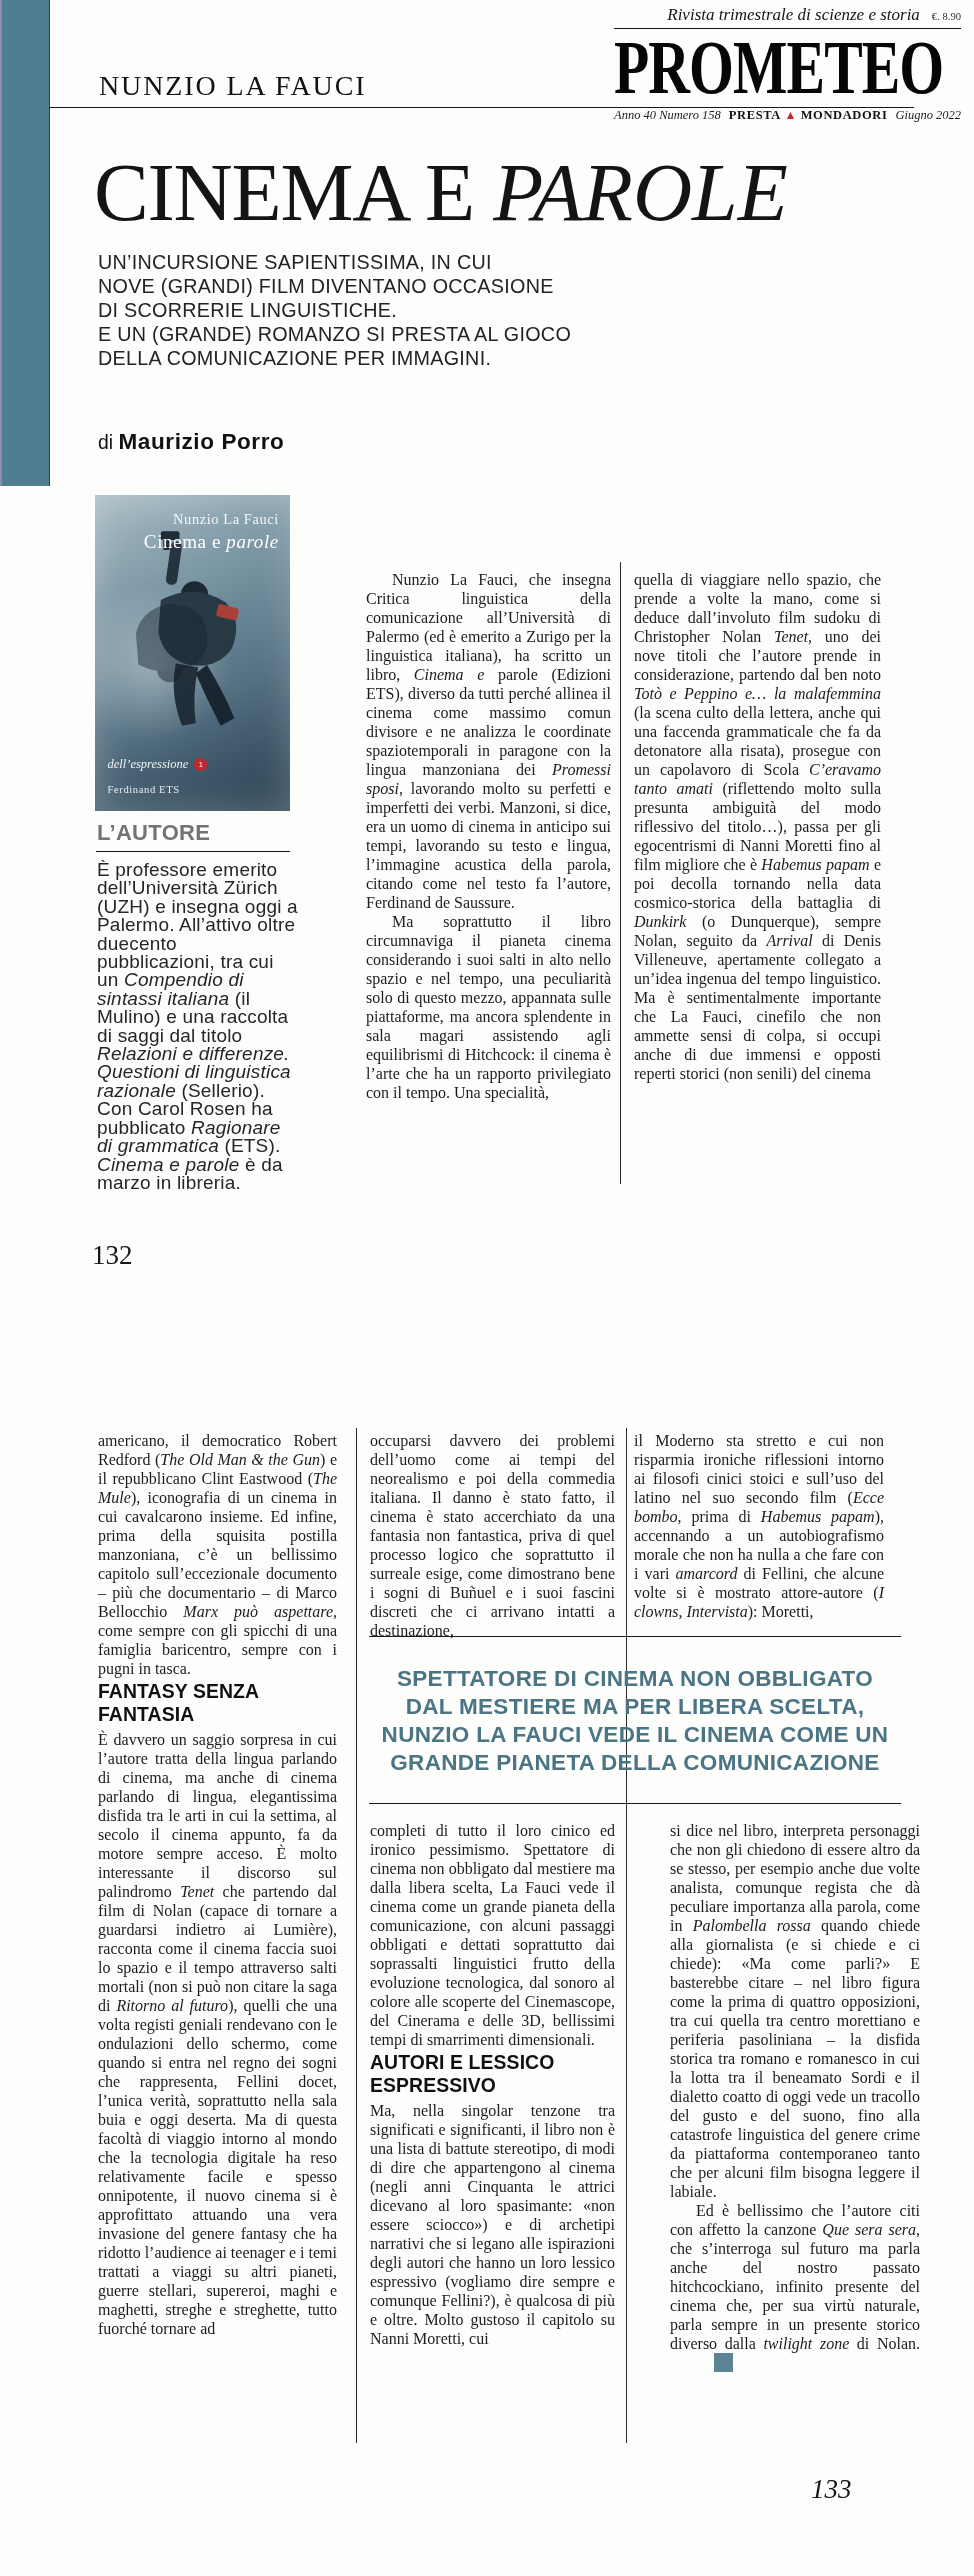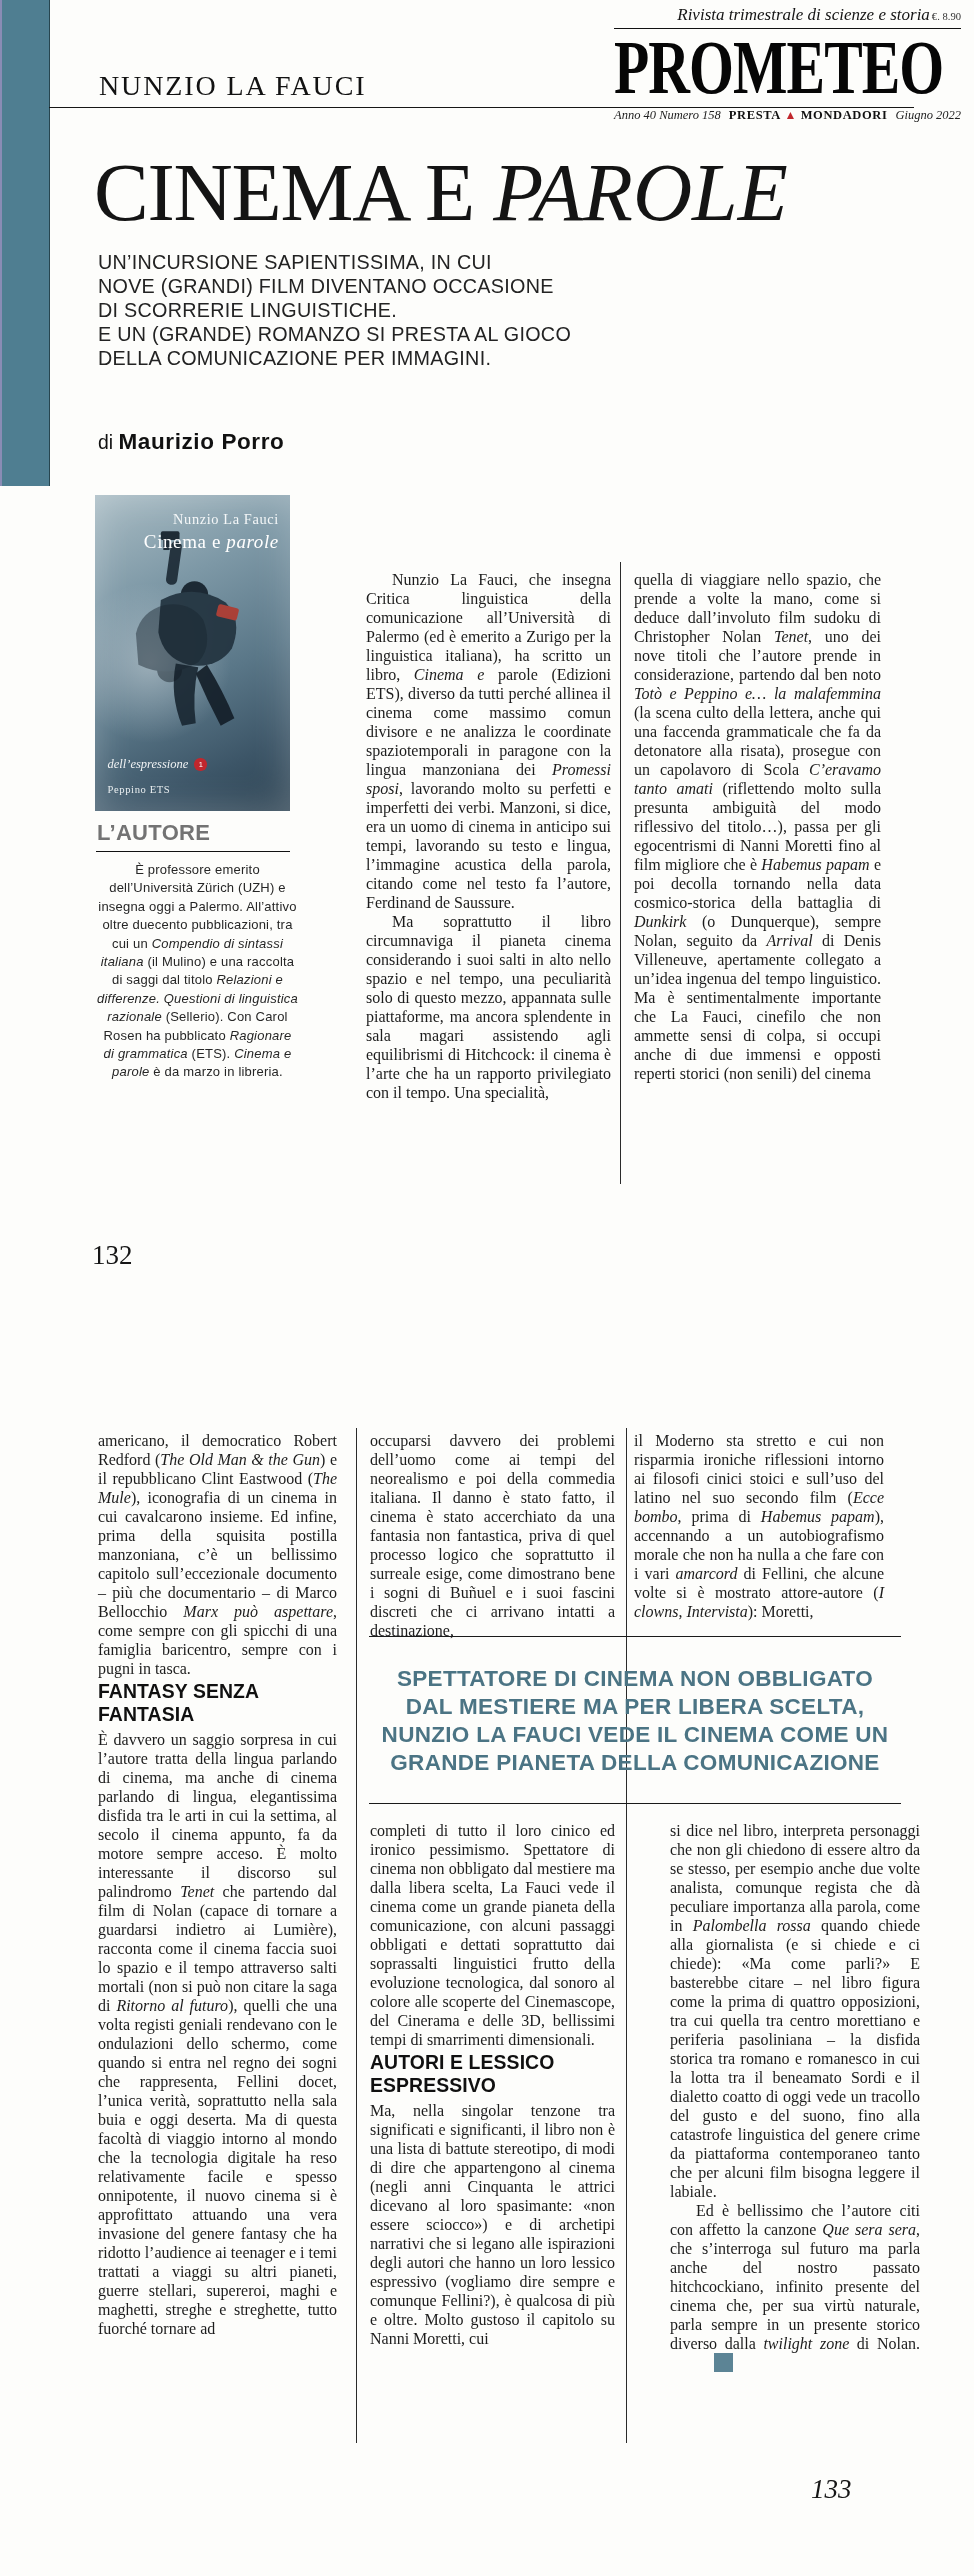--- a/index.html
+++ b/index.html
@@ -4,21 +4,21 @@
 <style>
   html,body{margin:0;padding:0;background:#e8e8e6;}
   .page{position:relative;width:974px;height:2576px;background:#fdfdfb;margin:0 auto;overflow:hidden;
         font-family:"Liberation Serif",serif;color:#1c1c1c;}
   
   .spine{position:absolute;left:0;top:0;width:50px;height:486px;background:#4f7e91;
          border-right:1.9px solid #27454f;border-left:2.5px solid #8a8cb5;box-sizing:border-box;}
   
   .kicker{position:absolute;left:99px;top:70px;font-size:28px;letter-spacing:1.9px;color:#121212;}
   .masthead{position:absolute;left:614px;top:5px;width:347px;}
-  .mh-row1{display:flex;align-items:baseline;justify-content:flex-end;gap:2px;}
+  .mh-row1{display:flex;align-items:baseline;justify-content:flex-end;gap:12px;}
   .mh-tagline{font-style:italic;font-size:17px;color:#151515;}
   .mh-price{font-size:10.6px;color:#333;}
   .mh-rule{height:1.2px;background:#111;margin-top:2.5px;}
   .mh-logo{font-family:"Liberation Serif",serif;font-weight:bold;font-size:74px;line-height:1;
            letter-spacing:-1.2px;color:#060606;transform:scaleX(0.78) scaleY(1.02);transform-origin:left top;
            white-space:nowrap;margin-top:1.2px;}
   .mh-row2{display:flex;align-items:baseline;justify-content:space-between;margin-top:3.7px;}
   .mh-issue,.mh-date{font-style:italic;font-size:12.5px;color:#222;}
   .mh-publisher{font-weight:bold;font-size:12.5px;letter-spacing:0.6px;color:#111;display:flex;align-items:baseline;gap:3.7px;}
   .mh-tri{color:#c1272d;font-size:12px;font-style:normal;}
@@ -42,21 +42,21 @@
   .cover-fig{position:absolute;left:6.2px;top:25px;width:182px;height:262px;}
   .cover-series{position:absolute;left:12.5px;bottom:39px;font-style:italic;font-size:12.5px;color:#f0f3f4;display:flex;align-items:center;gap:6.2px;}
   .series-dot{display:inline-flex;align-items:center;justify-content:center;width:12.5px;height:12.5px;border-radius:50%;
               background:#c1272d;color:#fff;font-style:normal;font-size:7.5px;font-family:"Liberation Sans",sans-serif;}
   .cover-pub{position:absolute;left:12.5px;bottom:16.2px;font-size:10.6px;color:#e8edef;letter-spacing:0.6px;}
   
   .autore-head{position:absolute;left:97px;top:820px;font-family:"Liberation Sans",sans-serif;
                font-weight:bold;font-size:22px;color:#737373;letter-spacing:0.3px;}
   .autore-rule{position:absolute;left:96px;top:851px;width:194px;height:1.2px;background:#111;}
   .bio{position:absolute;left:97px;top:861px;width:201px;font-family:"Liberation Sans",sans-serif;
-       font-size:13px;line-height:18.4px;color:#262626;letter-spacing:0.2px;text-align:center;}
+       font-size:19px;line-height:18.4px;color:#262626;letter-spacing:0.2px;}
   .folio-left{position:absolute;left:92px;top:1240px;font-size:27px;color:#161616;}
   .folio-right{position:absolute;left:811px;top:2474px;font-size:27px;color:#161616;font-style:italic;}
   
   .col{position:absolute;font-size:16px;line-height:19px;text-align:justify;color:#1c1c1c;}
   .col p{margin:0;}
   .col p.indent{text-indent:26px;}
   .subhead{font-family:"Liberation Sans",sans-serif;font-weight:bold;font-size:19.4px;line-height:22.5px;
            color:#101010;text-align:left;margin:2px 0 5px 0;letter-spacing:0.1px;}
   .vrule{position:absolute;width:1.2px;background:#2a2a2a;}
   
@@ -122,21 +122,21 @@
         <circle cx="150" cy="120" r="20" fill="#121c24"></circle>
         <path d="M100 128 Q150 104 196 132 Q220 158 204 200 Q184 230 142 224 Q104 214 96 178 Z" fill="#18242e"></path>
       </g>
     </svg>
     <div class="cover-author">Nunzio La Fauci</div>
     <div class="cover-title">Cinema e <i>parole</i></div>
     <div class="cover-series">
       <span>dell’espressione</span>
       <span class="series-dot">1</span>
     </div>
-    <div class="cover-pub">Peppino ETS</div>
+    <div class="cover-pub">Ferdinand ETS</div>
   </div>
 
   <div class="autore-head">L’AUTORE</div>
   <div class="autore-rule"></div>
   <div class="bio">È professore emerito dell’Università Zürich (UZH) e insegna oggi a Palermo. All’attivo oltre duecento pubblicazioni, tra cui un <i>Compendio di sintassi italiana</i> (il Mulino) e una raccolta di saggi dal titolo <i>Relazioni e differenze. Questioni di linguistica razionale</i> (Sellerio). Con Carol Rosen ha pubblicato <i>Ragionare di grammatica</i> (ETS). <i>Cinema e parole</i> è da marzo in libreria.</div>
 
   <div class="folio-left">132</div>
 
   <div class="col" style="left:366px;top:570px;width:245px;">
     <p class="indent">Nunzio La Fauci, che insegna Critica linguistica della comunicazione all’Università di Palermo (ed è emerito a Zurigo per la linguistica italiana), ha scritto un libro, <i>Cinema e</i> parole (Edizioni ETS), diverso da tutti perché allinea il cinema come massimo comun divisore e ne analizza le coordinate spaziotemporali in paragone con la lingua manzoniana dei <i>Promessi sposi</i>, lavorando molto su perfetti e imperfetti dei verbi. Manzoni, si dice, era un uomo di cinema in anticipo sui tempi, lavorando su testo e lingua, l’immagine acustica della parola, citando come nel testo fa l’autore, Ferdinand de Saussure.</p>

